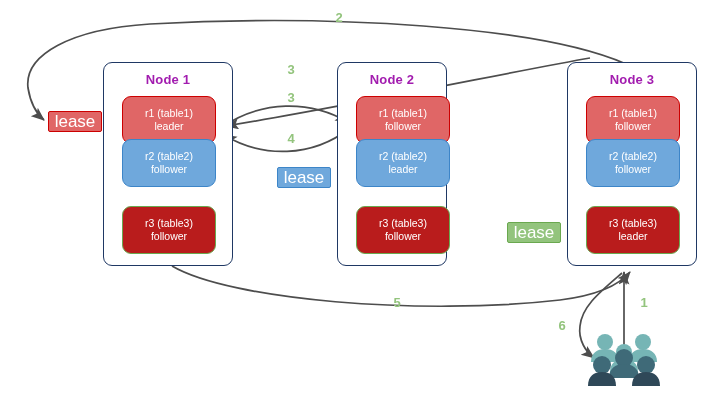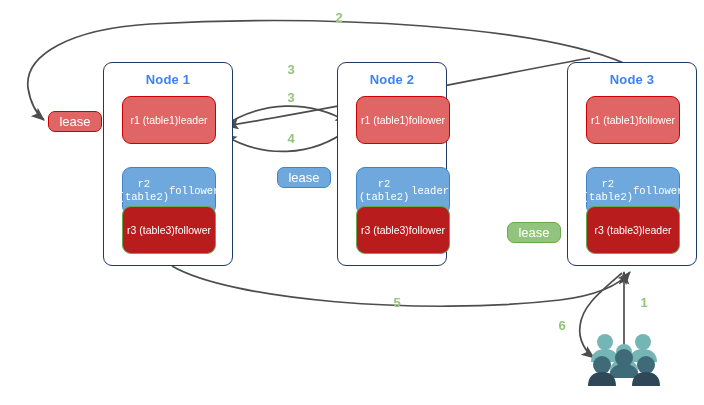--- a/index.html
+++ b/index.html
@@ -18,52 +18,53 @@
     border-radius:9px;
     background:#ffffff;
     box-sizing:border-box;
   }
   .node-title{
     position:absolute;
     left:0;right:0;top:9px;
     text-align:center;
     font-size:13px;
     font-weight:bold;
-    color:#3b82f6;
+    color:#a21caf;
     letter-spacing:.2px;
   }
   .replica{
     position:absolute;
     left:18px;
     width:94px;height:48px;
     border-radius:9px;
     box-sizing:border-box;
     display:flex;
+    flex-direction:column;
     align-items:center;
     justify-content:center;
     color:#ffffff;
     font-size:10.5px;
     line-height:13px;
     text-align:center;
   }
   .replica span{display:block;}
   .r-red{background:#e06666;border:1.6px solid #cc0000;}
   .r-blue{background:#6fa8dc;border:1.6px solid #3d85c8;}
   .r-green{background:#b91c1c;border:1.6px solid #6aa84f;}
   .slot0{top:33px;}
-  .slot1{top:104px;font-family:Liberation Mono, monospace;}
+  .slot1{top:76px;}
   .slot2{top:143px;}
 
   .lease{
     position:absolute;
-    border-radius:7px;
+    border-radius:2px;
     box-sizing:border-box;
     display:flex;align-items:center;justify-content:center;
     color:#ffffff;
-    font-size:13px;
+    font-size:17px;
     height:21px;
     width:54px;
   }
   .lease.l-red{background:#e06666;border:1.6px solid #cc0000;}
   .lease.l-blue{background:#6fa8dc;border:1.6px solid #3d85c8;}
   .lease.l-green{background:#93c47d;border:1.6px solid #6aa84f;}
 
   .step{
     position:absolute;
     color:#93c47d;

